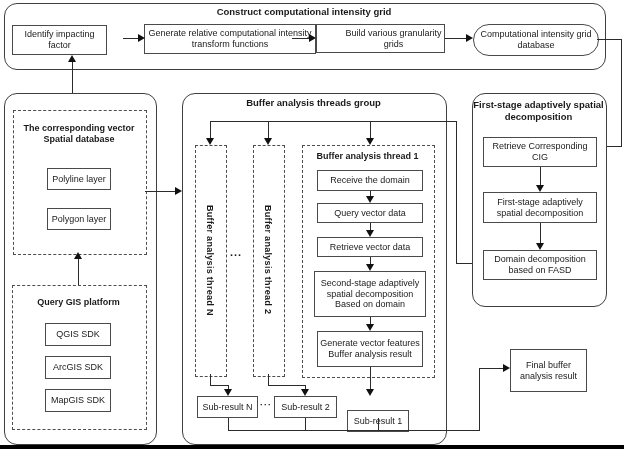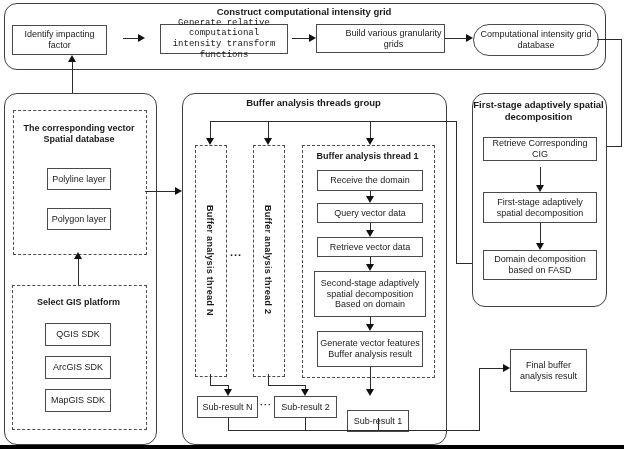--- a/index.html
+++ b/index.html
@@ -38,21 +38,21 @@
 </style>
 </head>
 <body>
 
 <div class="stage">
 
   <div class="container" style="left:4px;top:3px;width:600px;height:65px;"></div>
   <div class="title" style="left:4px;top:6px;width:600px;">Construct computational intensity grid</div>
 
   <div class="node" style="left:12px;top:25px;width:95px;height:30px;">Identify impacting factor</div>
-  <div class="node" style="left:160px;top:24px;width:128px;height:30px;font-family:Liberation Mono, monospace;">Generate relative computational intensity transform functions</div>
+  <div class="node" style="left:144px;top:24px;width:172px;height:30px;">Generate relative computational intensity transform functions</div>
   <div class="node" style="left:316px;top:24px;width:129px;height:29px;padding-left:28px;">Build various granularity grids</div>
   <div class="node stadium" style="left:473px;top:24px;width:126px;height:32px;">Computational intensity grid database</div>
 
   <div class="hl" style="left:123px;top:38px;width:17px;"></div>
   <div class="ar r" style="left:138px;top:34px;"></div>
   <div class="hl" style="left:292px;top:38px;width:20px;"></div>
   <div class="ar r" style="left:309px;top:34px;"></div>
   <div class="hl" style="left:445px;top:38px;width:23px;"></div>
   <div class="ar r" style="left:466px;top:34px;"></div>
 
@@ -62,21 +62,21 @@
   <div class="ar l" style="left:597px;top:142.5px;"></div>
 
   <div class="container" style="left:4px;top:93px;width:151px;height:350px;"></div>
 
   <div class="dashed" style="left:13px;top:110px;width:132px;height:143px;"></div>
   <div class="title" style="left:13px;top:123px;width:132px;font-size:9px;">The corresponding vector Spatial database</div>
   <div class="node" style="left:47px;top:168px;width:64px;height:22px;">Polyline layer</div>
   <div class="node" style="left:47px;top:208px;width:64px;height:22px;">Polygon layer</div>
 
   <div class="dashed" style="left:12px;top:285px;width:133px;height:143px;"></div>
-  <div class="title" style="left:12px;top:297px;width:133px;font-size:9px;">Select GIS platform</div>
+  <div class="title" style="left:12px;top:297px;width:133px;font-size:9px;">Query GIS platform</div>
   <div class="node" style="left:45px;top:323px;width:66px;height:23px;">QGIS SDK</div>
   <div class="node" style="left:45px;top:356px;width:66px;height:23px;">ArcGIS SDK</div>
   <div class="node" style="left:45px;top:389px;width:66px;height:23px;">MapGIS SDK</div>
 
   <div class="vl" style="left:77.5px;top:258px;height:27px;"></div>
   <div class="ar u" style="left:74px;top:252px;"></div>
 
   <div class="vl" style="left:71.5px;top:61px;height:32px;"></div>
   <div class="ar u" style="left:68px;top:55px;"></div>
 
@@ -140,21 +140,21 @@
   <div class="vl" style="left:227.5px;top:418px;height:13px;"></div>
   <div class="vl" style="left:304.5px;top:418px;height:13px;"></div>
   <div class="vl" style="left:377.5px;top:418px;height:13px;"></div>
   <div class="hl" style="left:228px;top:430px;width:252px;"></div>
   <div class="vl" style="left:478.7px;top:369px;height:62px;"></div>
   <div class="hl" style="left:479px;top:368px;width:25px;"></div>
   <div class="ar r" style="left:503px;top:364px;"></div>
 
   <div class="container" style="left:472px;top:93px;width:133px;height:212px;"></div>
   <div class="title" style="left:472px;top:99px;width:133px;">First-stage adaptively spatial decomposition</div>
-  <div class="node" style="left:483px;top:137px;width:114px;height:24px;">Retrieve Corresponding CIG</div>
+  <div class="node" style="left:483px;top:137px;width:114px;height:30px;">Retrieve Corresponding CIG</div>
   <div class="node" style="left:483px;top:192px;width:114px;height:31px;">First-stage adaptively spatial decomposition</div>
   <div class="node" style="left:483px;top:250px;width:114px;height:30px;">Domain decomposition based on FASD</div>
 
   <div class="vl" style="left:539.5px;top:167px;height:19px;"></div>
   <div class="ar d" style="left:536px;top:185px;"></div>
   <div class="vl" style="left:539.5px;top:223px;height:21px;"></div>
   <div class="ar d" style="left:536px;top:243px;"></div>
 
   <div class="node" style="left:510px;top:349px;width:77px;height:43px;">Final buffer analysis result</div>
 

